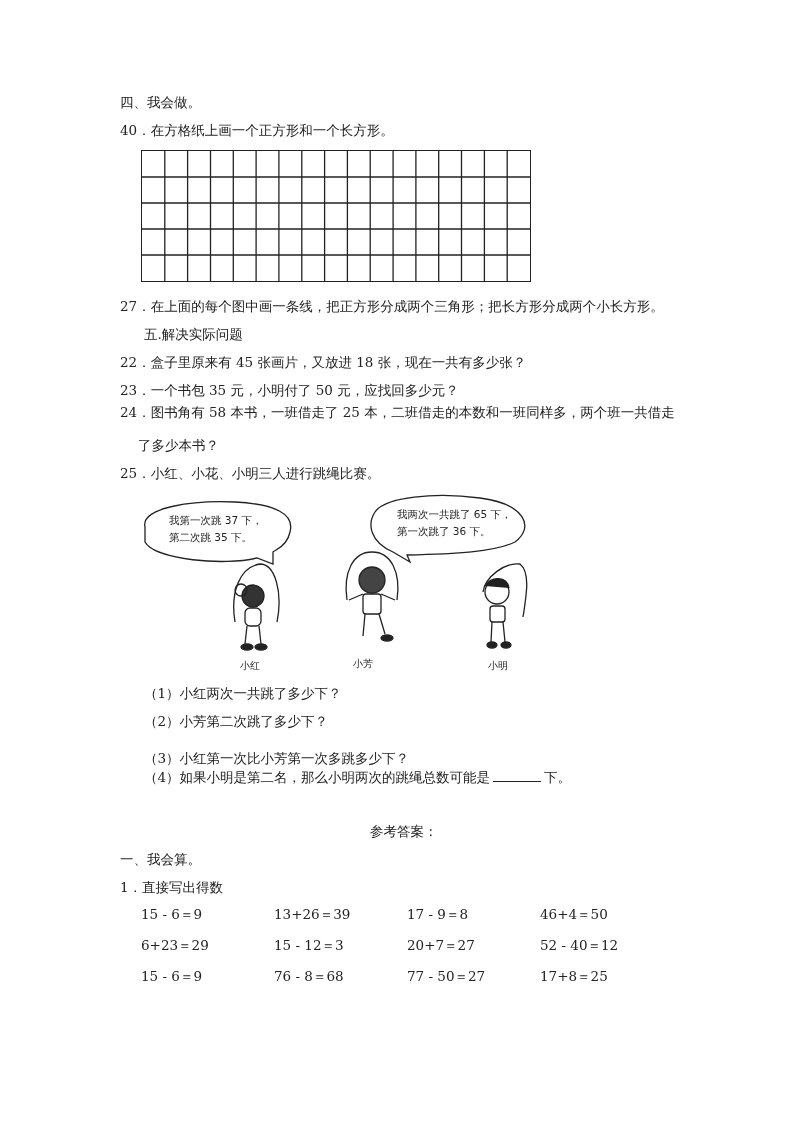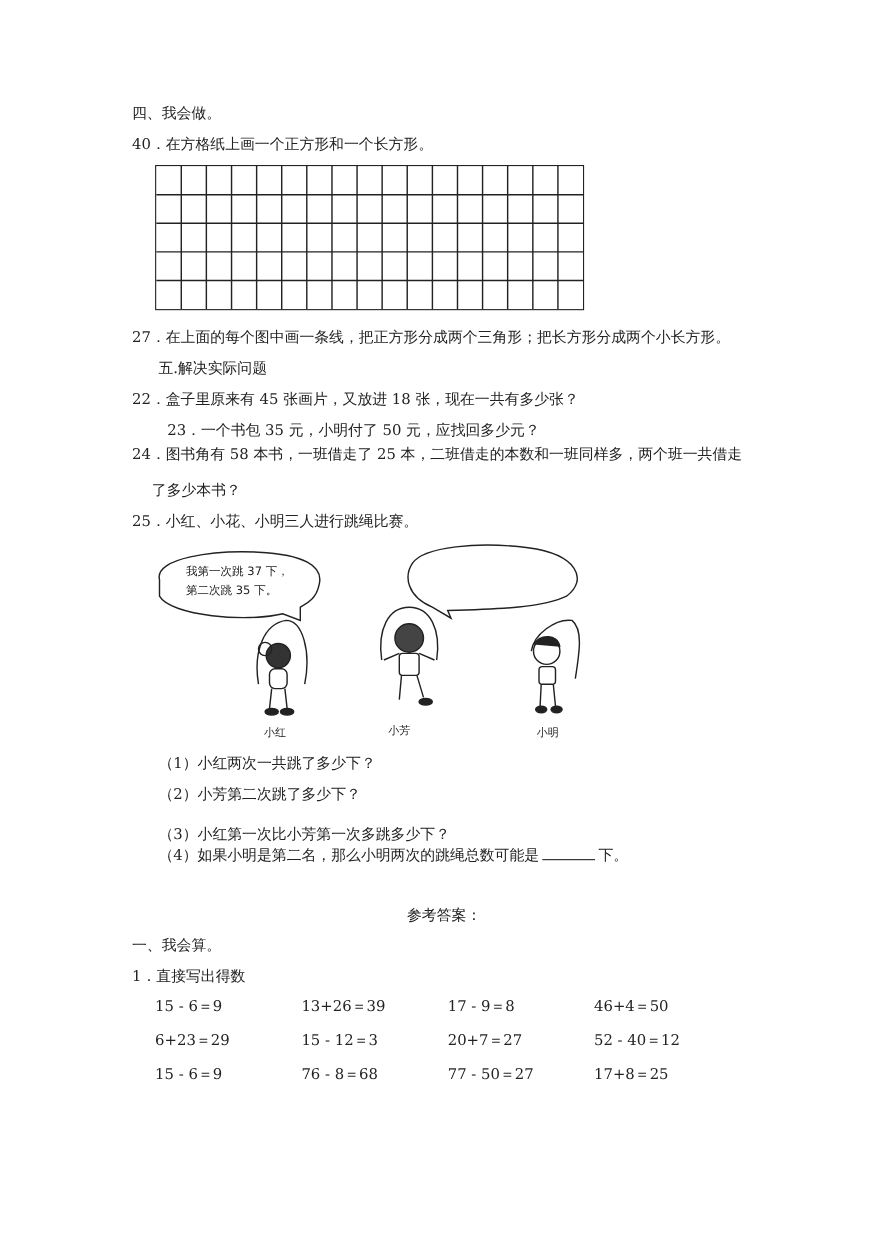--- a/index.html
+++ b/index.html
@@ -45,21 +45,21 @@
       <line x1="319.5" y1="0" x2="319.5" y2="130"></line>
       <line x1="342.4" y1="0" x2="342.4" y2="130"></line>
       <line x1="365.2" y1="0" x2="365.2" y2="130"></line>
     </g>
   </svg>
 </div>
 
 <div class="line" style="left:120px; top:298px;">27．在上面的每个图中画一条线，把正方形分成两个三角形；把长方形分成两个小长方形。</div>
 <div class="line" style="left:120px; top:326px;margin-left:24px;">五.解决实际问题</div>
 <div class="line" style="left:120px; top:354px;">22．盒子里原来有 45 张画片，又放进 18 张，现在一共有多少张？</div>
-<div class="line" style="left:120px; top:382px;margin-left:32px;">23．一个书包 35 元，小明付了 50 元，应找回多少元？</div>
+<div class="line" style="left:120px; top:382px;">23．一个书包 35 元，小明付了 50 元，应找回多少元？</div>
 <div class="line" style="left:120px; top:404px;">24．图书角有 58 本书，一班借走了 25 本，二班借走的本数和一班同样多，两个班一共借走</div>
 <div class="line" style="left:138px; top:437px;">了多少本书？</div>
 <div class="line" style="left:120px; top:465px;">25．小红、小花、小明三人进行跳绳比赛。</div>
 
 <div class="figure">
   <svg width="440" height="185" viewBox="0 0 440 185">
     <g fill="none" stroke="#222" stroke-width="1.3">
 
       <path d="M 10 35 C 5 15, 60 8, 100 10 C 140 12, 160 22, 155 40 C 152 55, 140 58, 138 60 L 138 72 L 122 66 C 90 74, 20 68, 10 50 Z"></path>
 
@@ -92,20 +92,24 @@
         <path d="M 357 130 L 356 150 M 368 130 L 370 150"></path>
         <ellipse cx="357" cy="153" rx="5" ry="3" fill="#222"></ellipse>
         <ellipse cx="371" cy="153" rx="5" ry="3" fill="#222"></ellipse>
       </g>
     </g>
   </svg>
   <div class="bubble-text" style="left:34px; top:20px;">
     <div>我第一次跳 37 下，</div>
     <div>第二次跳 35 下。</div>
   </div>
+  <div class="bubble-text" style="left:262px; top:14px;">
+    <div>我两次一共跳了 65 下，</div>
+    <div>第一次跳了 36 下。</div>
+  </div>
   <div class="caption" style="left:105px; top:167px;">小红</div>
   <div class="caption" style="left:218px; top:165px;">小芳</div>
   <div class="caption" style="left:353px; top:167px;">小明</div>
 </div>
 
 <div class="line" style="left:144px; top:685px;">（1）小红两次一共跳了多少下？</div>
 <div class="line" style="left:144px; top:713px;text-align:right;">（2）小芳第二次跳了多少下？</div>
 <div class="line" style="left:144px; top:750px;text-align:right;">（3）小红第一次比小芳第一次多跳多少下？</div>
 <div class="line" style="left:144px; top:769px;">
   <span>（4）如果小明是第二名，那么小明两次的跳绳总数可能是</span><span class="blank"></span><span>下。</span>

